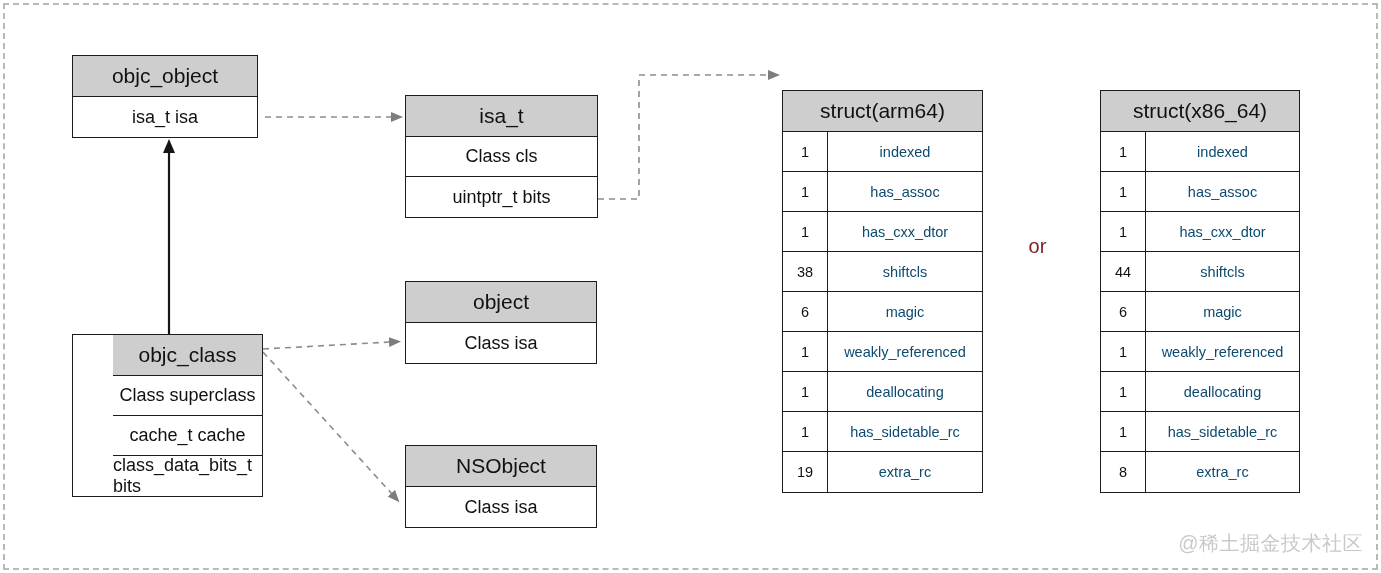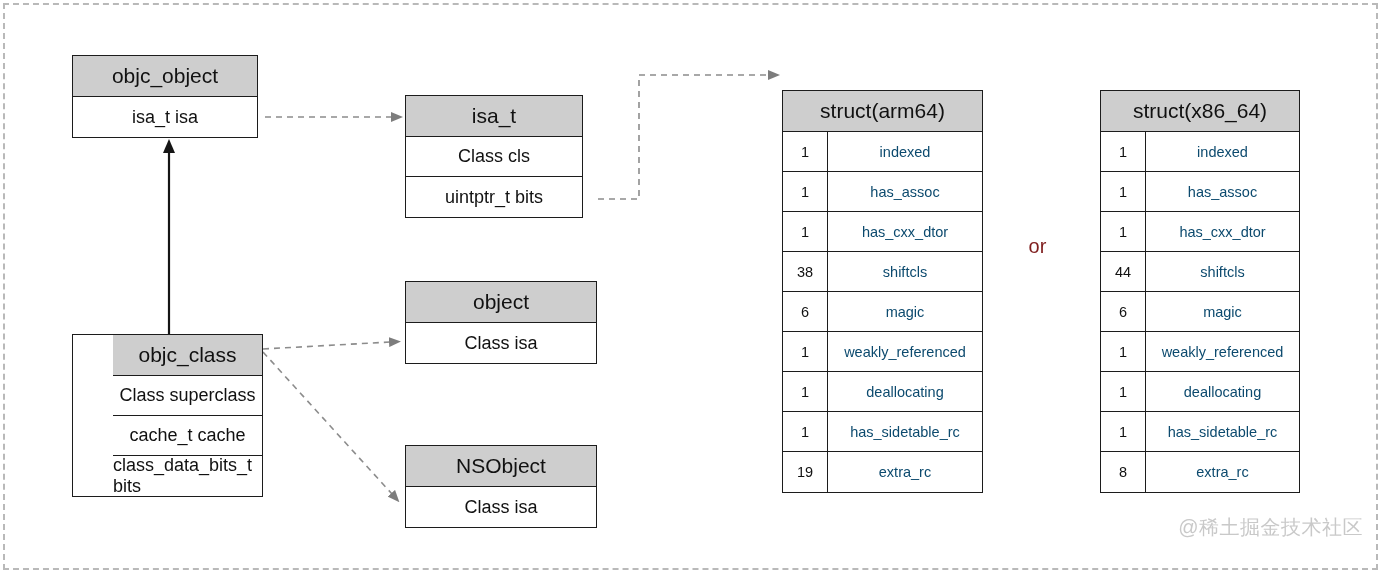--- a/index.html
+++ b/index.html
@@ -95,21 +95,21 @@
   }
   .or-label {
     position: absolute;
     left: 1000px; top: 235px; width: 75px;
     text-align: center;
     font-size: 20px;
     color: #7f1d1d;
   }
   .watermark {
     position: absolute;
-    right: 18px; top: 514px;
+    right: 18px; top: 530px;
     font-size: 20px;
     color: #c9c9c9;
     letter-spacing: 0.5px;
   }
 </style>
 </head>
 <body>
 
 <div id="stage">
 
@@ -127,21 +127,21 @@
     <polyline points="598,199 639,199 639,75 769,75" fill="none" stroke="#8c8c8c" stroke-width="1.6" stroke-dasharray="6 5" marker-end="url(#arrow-gray)"></polyline>
     <line x1="263" y1="349" x2="390" y2="342" stroke="#8c8c8c" stroke-width="1.6" stroke-dasharray="6 5" marker-end="url(#arrow-gray)"></line>
     <line x1="263" y1="352" x2="392" y2="494" stroke="#8c8c8c" stroke-width="1.6" stroke-dasharray="6 5" marker-end="url(#arrow-gray)"></line>
   </svg>
 
   <div class="box" style="left:72px; top:55px; width:186px;text-align:right;">
     <div class="box-header">objc_object</div>
     <div class="box-row">isa_t isa</div>
   </div>
 
-  <div class="box" style="left:405px; top:95px; width:178px;">
+  <div class="box" style="left:405px; top:95px; width:193px;">
     <div class="box-header">isa_t</div>
     <div class="box-row">Class cls</div>
     <div class="box-row">uintptr_t bits</div>
   </div>
 
   <div class="box" style="left:72px; top:334px; width:191px;padding-left:40px;">
     <div class="box-header">objc_class</div>
     <div class="box-row">Class superclass</div>
     <div class="box-row">cache_t cache</div>
     <div class="box-row">class_data_bits_t bits</div>

